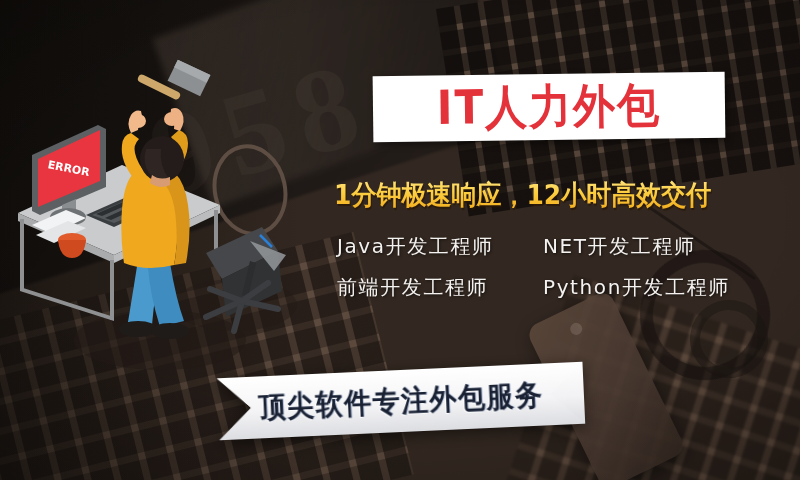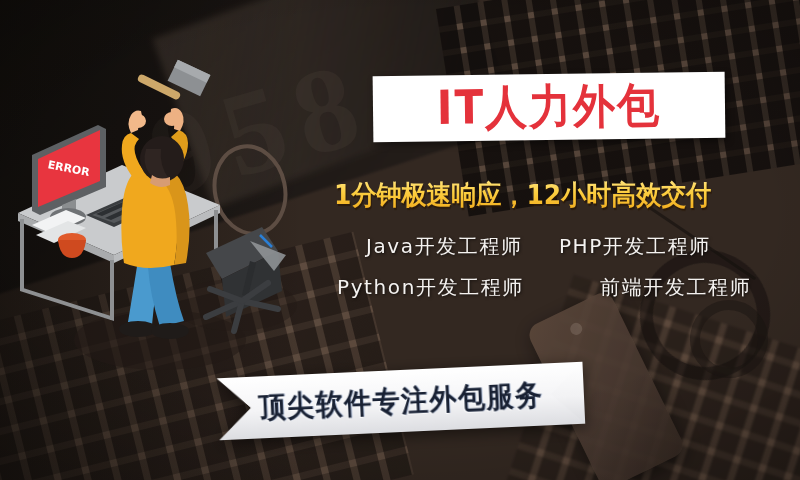--- a/index.html
+++ b/index.html
@@ -170,21 +170,21 @@
   }
   .job-row { display:flex; height:41px; align-items:center; }
   .job-cell {
     color:#f4f2f0;
     font-size:20px;
     letter-spacing:1.6px;
     white-space:nowrap;
     text-shadow:1px 1px 3px rgba(0,0,0,.65);
     font-family:"DejaVu Sans","Liberation Sans",sans-serif;
   }
-  .job-cell.left  { width:206px;margin-left:29px; }
+  .job-cell.left  { width:206px; }
   .job-cell.right { width:250px; }
 
   
   .ribbon-wrap {
     position:absolute; left:218px; top:370px; width:366px; height:62px;
     transform:rotate(-2.6deg);
     filter:drop-shadow(0 4px 8px rgba(0,0,0,.55));
   }
   .ribbon {
     position:absolute; inset:0;
@@ -327,25 +327,25 @@
 
   <div class="title-banner">
     <span class="title-text">IT人力外包</span>
   </div>
 
   <div class="subtitle">1分钟极速响应，12小时高效交付</div>
 
   <div class="joblist">
     <div class="job-row">
       <span class="job-cell left">Java开发工程师</span>
-      <span class="job-cell right">PHP开发工程师</span>
+      <span class="job-cell right">NET开发工程师</span>
     </div>
     <div class="job-row">
+      <span class="job-cell left">前端开发工程师</span>
       <span class="job-cell right">Python开发工程师</span>
-      <span class="job-cell left">前端开发工程师</span>
     </div>
   </div>
 
   <div class="ribbon-wrap">
     <div class="ribbon"></div>
     <div class="ribbon-inner"></div>
     <div class="ribbon-text">顶尖软件专注外包服务</div>
   </div>
 
 </div>

